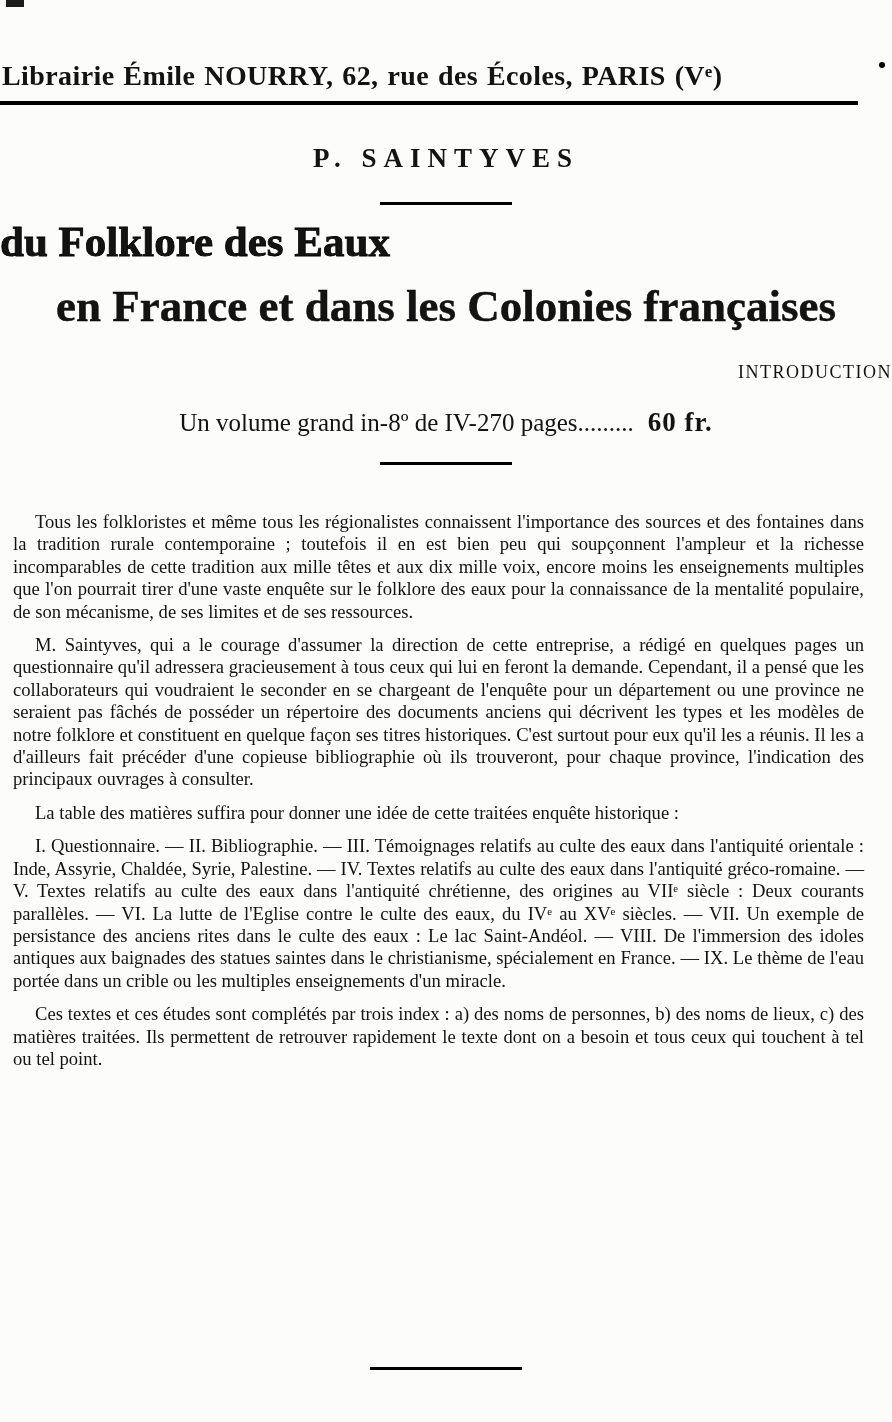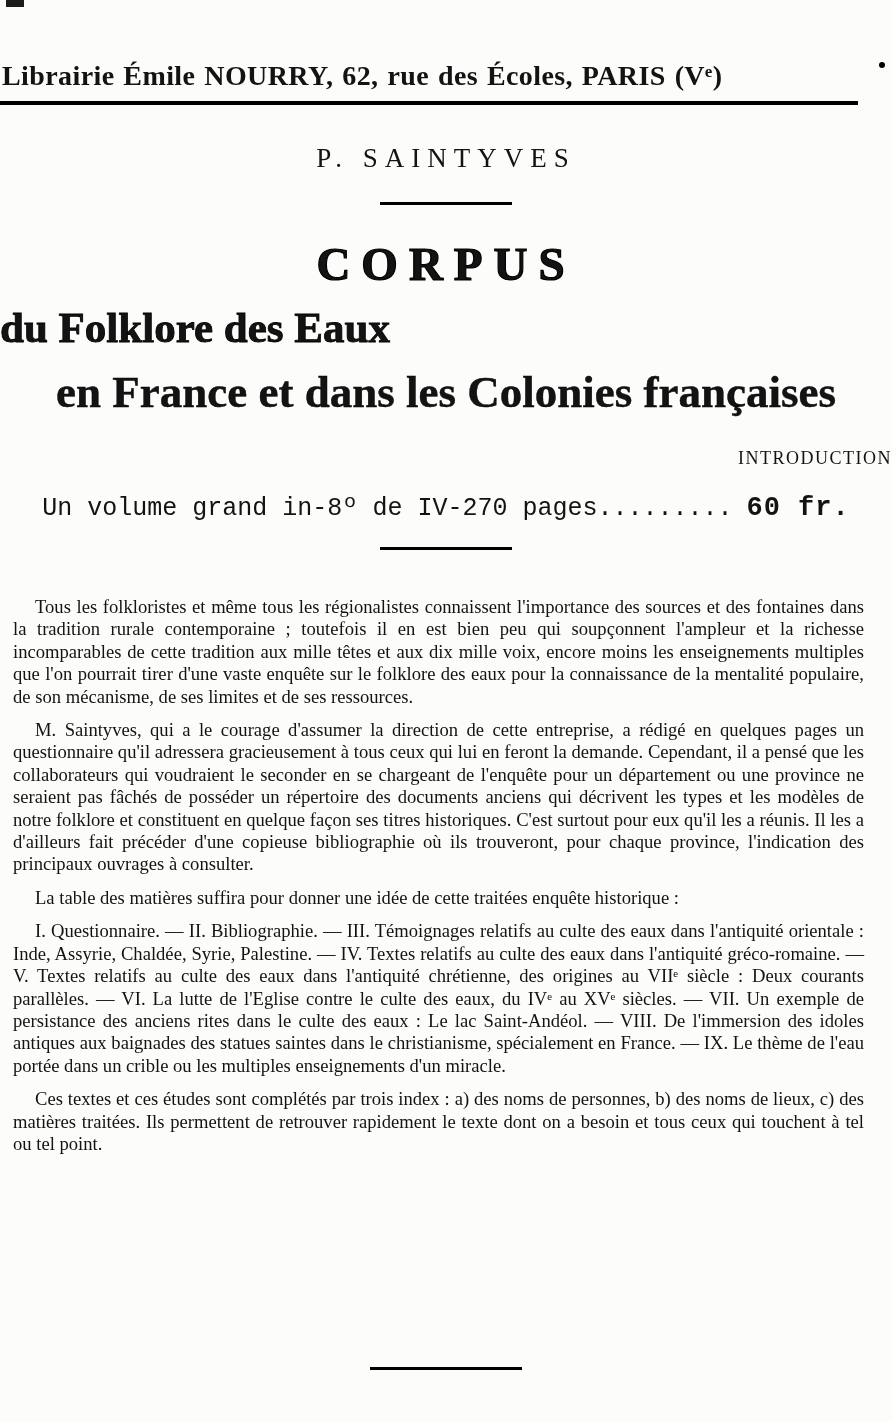--- a/index.html
+++ b/index.html
@@ -31,21 +31,21 @@
     white-space: nowrap;
     padding-left: 2px;
   }
   .header-rule { margin: 9px 34px 0 0; height: 4px; background: #000; }
 
   .author {
     margin-top: 38px;
     text-align: center;
     font-size: 27px;
     letter-spacing: 7px;
-    font-weight: 400;
+    font-weight: 700;
   }
 
   .rule-short { width: 132px; height: 3px; background: #000; margin: 28px auto 0; }
 
   .title-main {
     margin-top: 32px;
     text-align: center;
     font-size: 47px;
     font-weight: 700;
     letter-spacing: 11px;
@@ -66,21 +66,21 @@
     -webkit-text-stroke: 0.4px #000;
   }
 
   .section-heading {
     margin-top: 30px;
     text-align: right;
     font-size: 18px;
     letter-spacing: 1.5px;
   }
 
-  .volume-line { margin-top: 24px; text-align: center; font-size: 25px; font-family: Liberation Mono, monospace; }
+  .volume-line { margin-top: 24px; text-align: center; font-size: 25px; }
   .volume-line .price {
     font-weight: 700; font-size: 27px; margin-left: 14px; letter-spacing: 1px;
   }
 
   .rule-short.after-volume { margin-top: 24px; }
 
   .body-text {
     margin-top: 46px;
     padding: 0 28px 0 13px;
     font-size: 18.6px;
@@ -106,21 +106,20 @@
 
   <header>
     <div class="publisher">Librairie Émile NOURRY, 62, rue des Écoles, PARIS (Vᵉ)</div>
     <div class="header-rule"></div>
   </header>
 
   <div class="author">P. SAINTYVES</div>
 
   <div class="rule-short"></div>
 
-  <div class="title-main">CORPUS</div>
 
   <div class="title-line2">du Folklore des Eaux</div>
 
   <div class="title-line3">en France et dans les Colonies françaises</div>
 
   <div class="section-heading">INTRODUCTION</div>
 
   <div class="volume-line">
     <span>Un volume grand in-8º de IV-270 pages.........</span><span class="price">60 fr.</span>
   </div>

